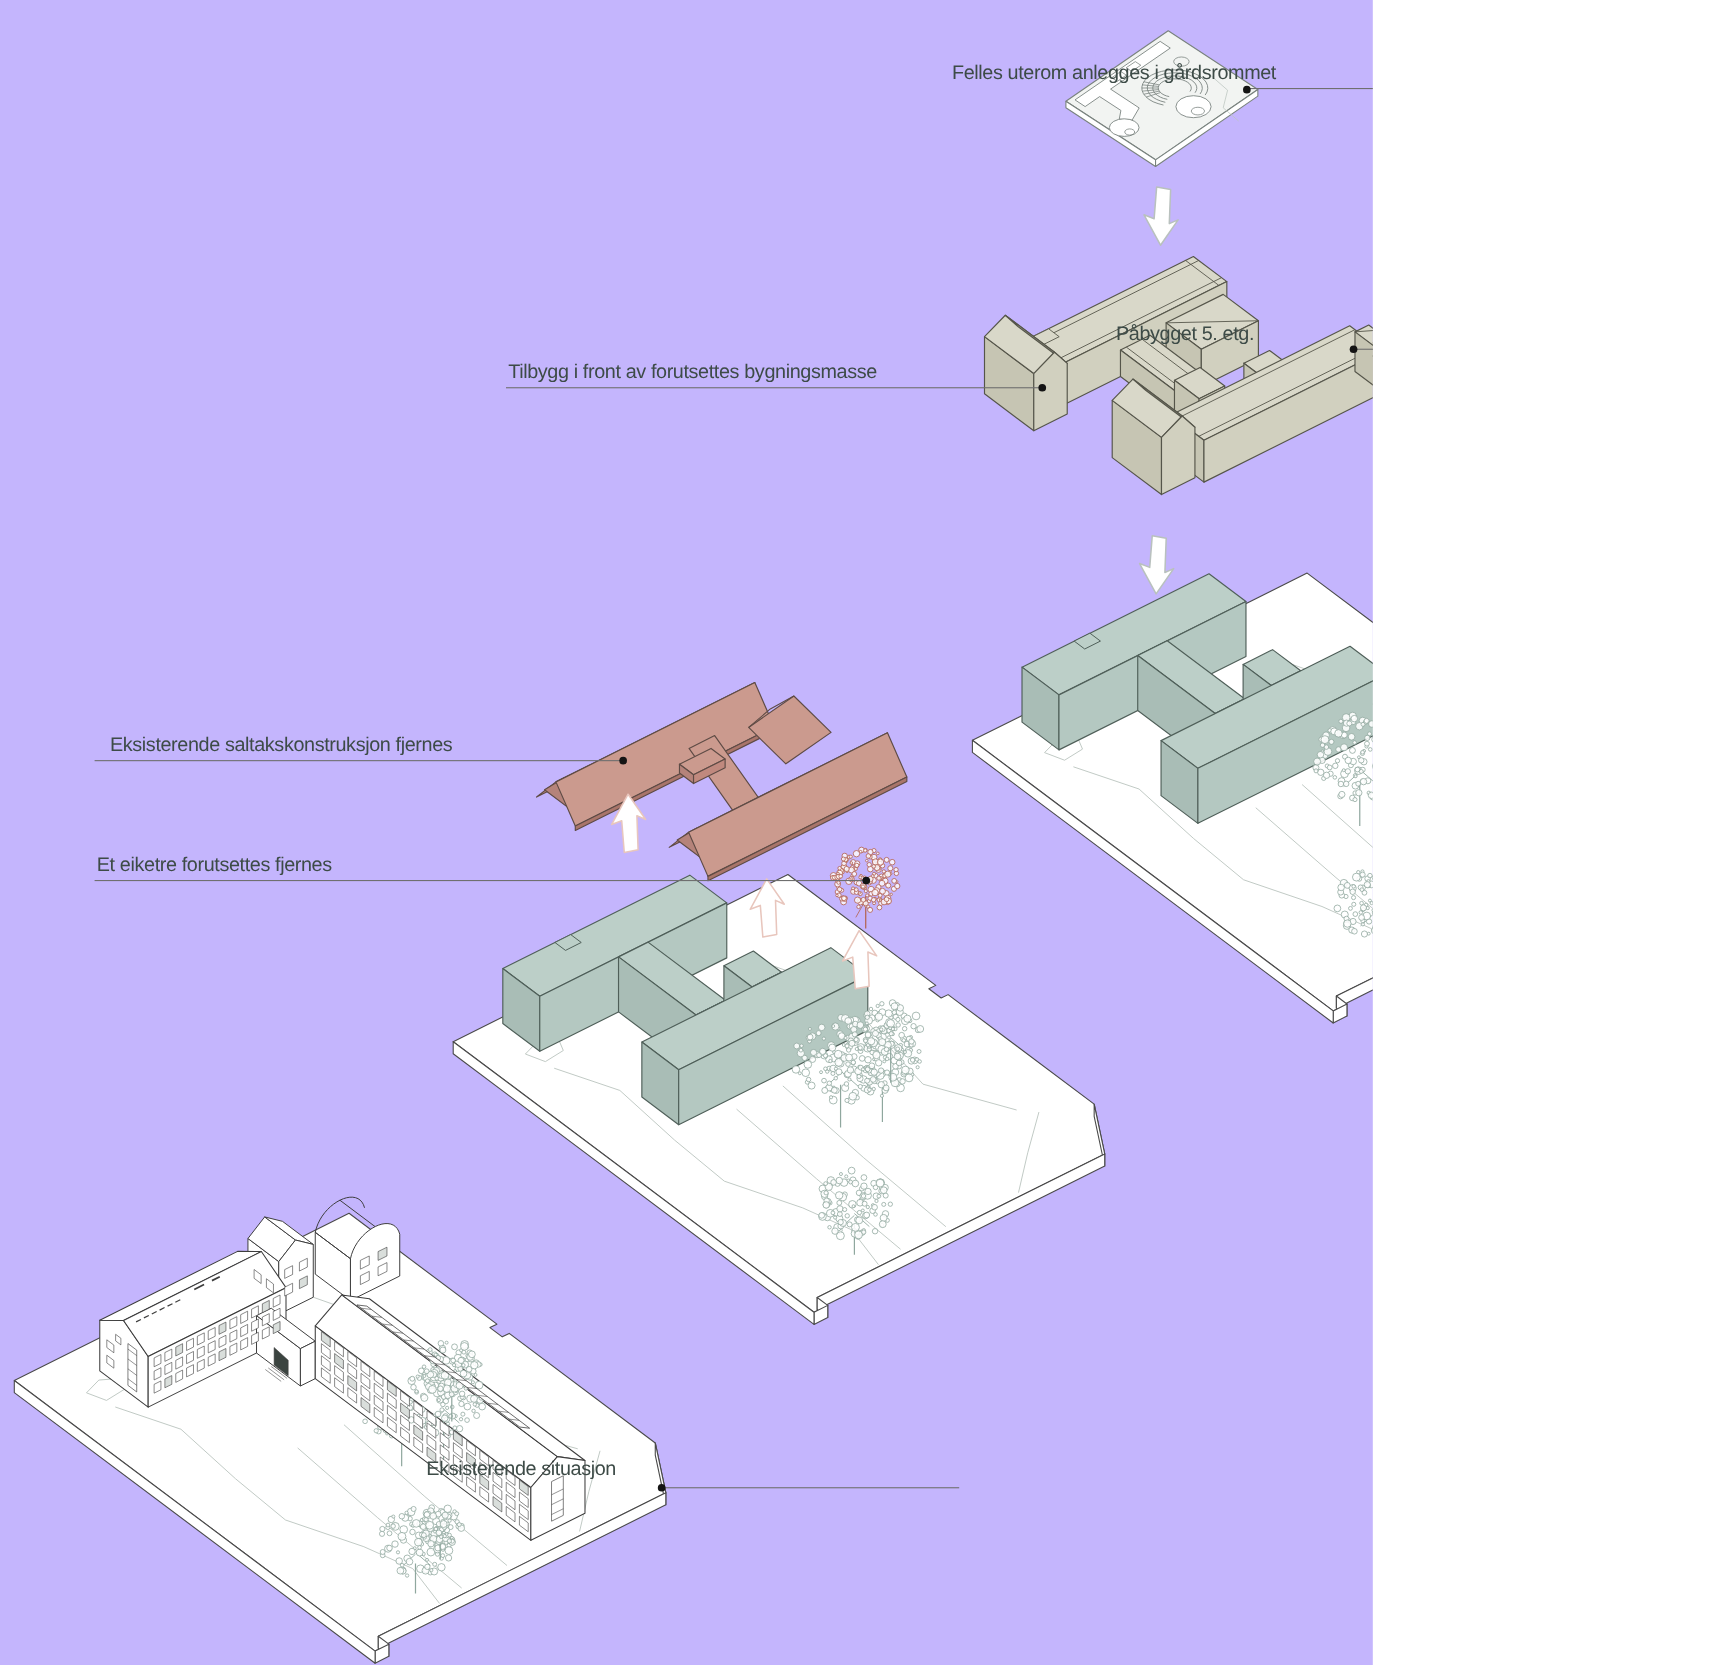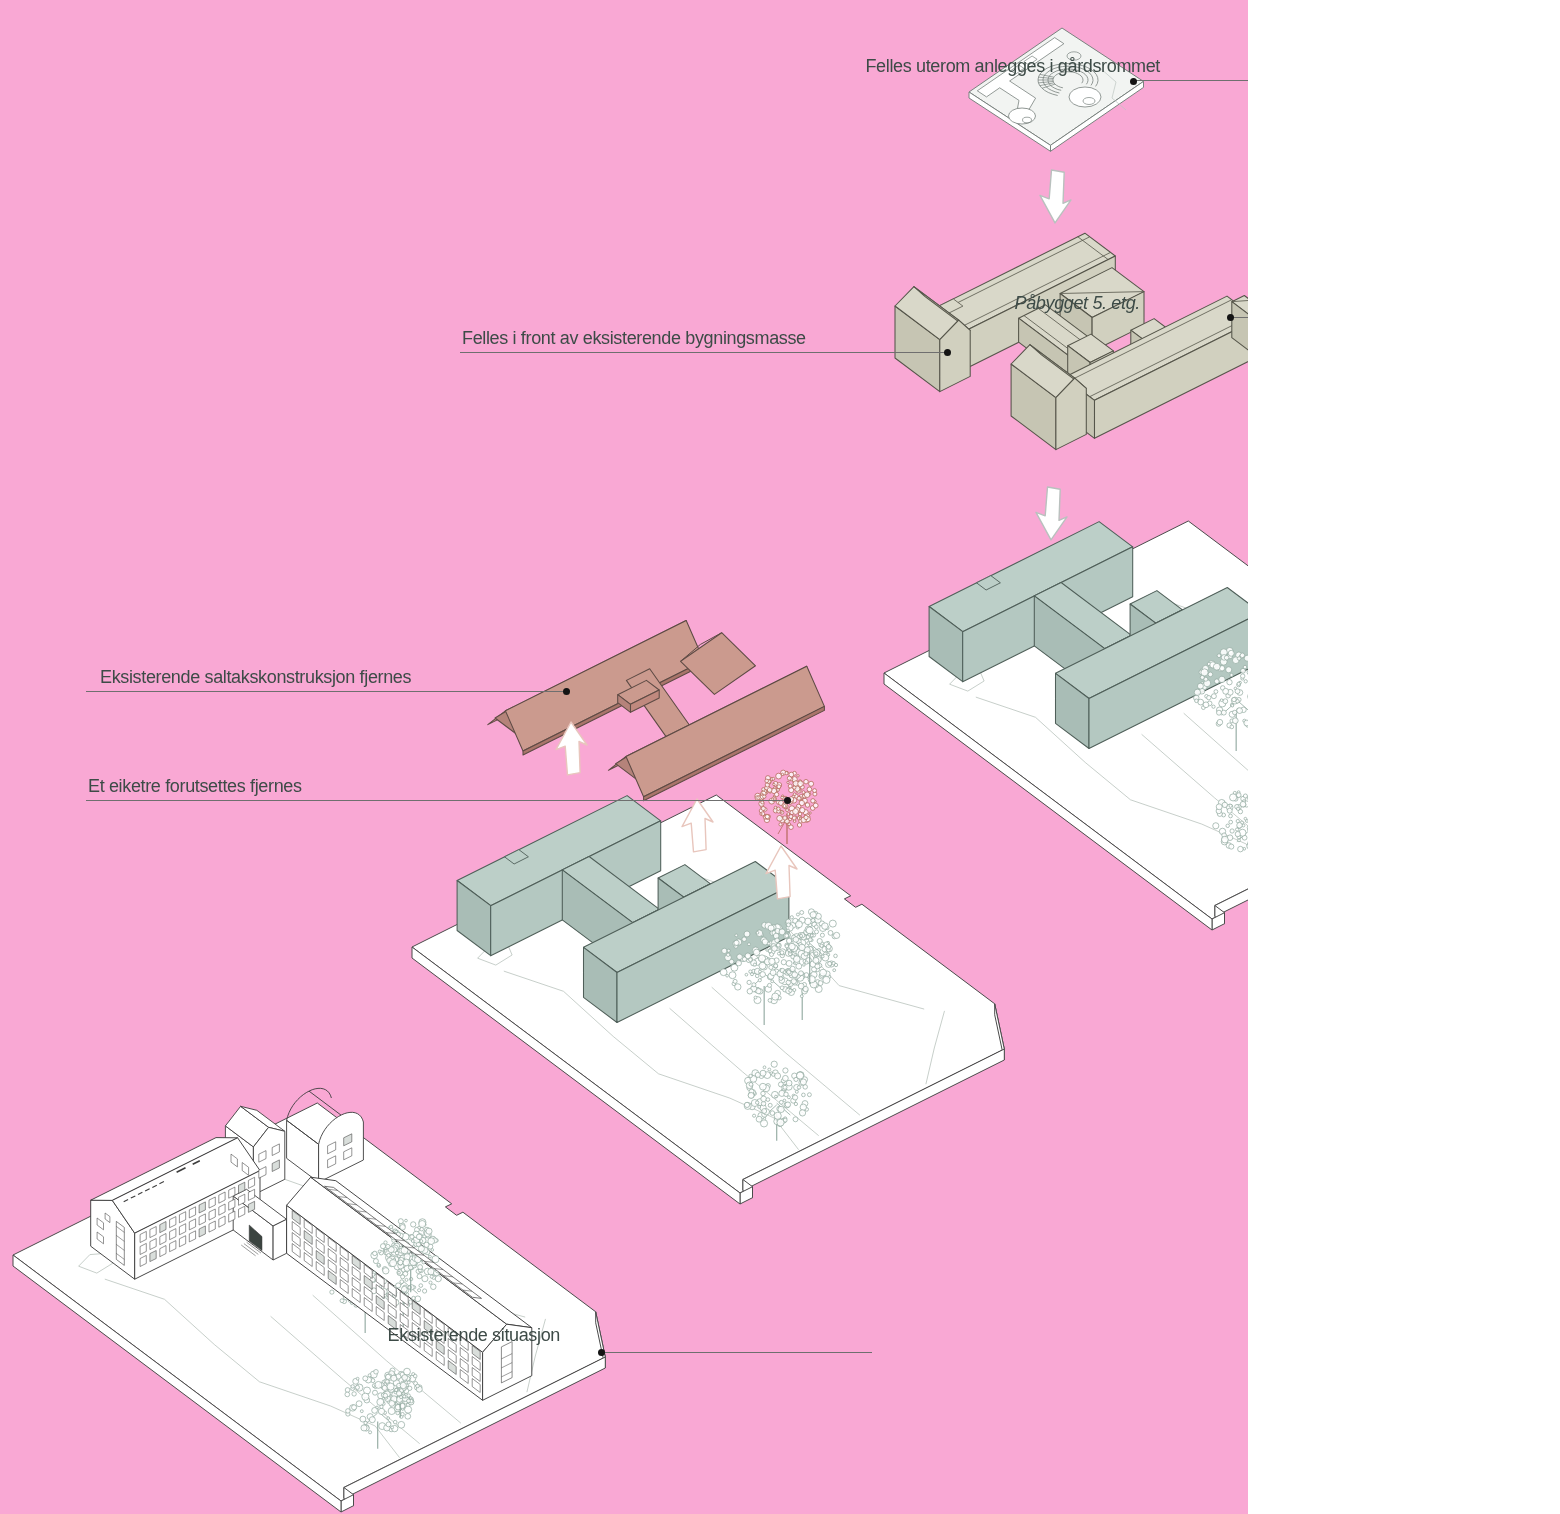--- a/index.html
+++ b/index.html
@@ -1,27 +1,27 @@
 <!DOCTYPE html>
 <html><head>
 <meta charset="utf-8">
 <style>
   html,body{margin:0;padding:0;background:#ffffff;}
-  .canvas{position:relative;width:1248px;height:1514px;background:#f9a8d4;overflow:hidden;
+  .canvas{position:relative;width:1248px;height:1514px;background:#c4b5fd;overflow:hidden;
           font-family:"Liberation Sans",sans-serif;}
   #scene{position:absolute;left:0;top:0;}
   .lbl{position:absolute;font-size:18px;line-height:1.1;letter-spacing:-0.35px;color:#3d4b47;white-space:nowrap;}
   .lbl.right{text-align:right;}
   .lead{position:absolute;height:1.3px;background:#6f6f6f;}
   .dot{position:absolute;width:7px;height:7px;margin:-3px 0 0 -3px;border-radius:50%;background:#141414;}
 
   
   #lbl-felles{right:88px;top:57px;}      #line-felles{left:1133px;top:80px;width:339px;}  #dot-felles{left:1133px;top:81px;}
   #lbl-tilbygg{left:462px;top:329px;}    #line-tilbygg{left:460px;top:352px;width:487px;} #dot-tilbygg{left:947px;top:352px;}
-  #lbl-pabygget{right:108px;top:294px;font-style:italic;}  #line-pabygget{left:1230px;top:317px;width:222px;} #dot-pabygget{left:1230px;top:317px;}
+  #lbl-pabygget{right:108px;top:294px;}  #line-pabygget{left:1230px;top:317px;width:222px;} #dot-pabygget{left:1230px;top:317px;}
   #lbl-saltak{left:88px;top:668px;margin-left:12px;}      #line-saltak{left:86px;top:691px;width:480px;}   #dot-saltak{left:566px;top:691px;}
   #lbl-eiketre{left:88px;top:777px;}     #line-eiketre{left:86px;top:800px;width:701px;}  #dot-eiketre{left:787px;top:800px;}
   #lbl-situasjon{right:688px;top:1326px;}#line-situasjon{left:601px;top:1352px;width:271px;} #dot-situasjon{left:601px;top:1352px;}
 </style>
 </head>
 <body>
 
 <div class="canvas">
   <svg id="scene" width="1560" height="1514" viewBox="0 0 1560 1514">
       <g>
@@ -1865,21 +1865,21 @@
         <line x1="501.4" y1="1376.9" x2="512.1" y2="1371.6" stroke="#3d3d3d" stroke-width="0.5"></line>
         <line x1="501.4" y1="1367.9" x2="512.1" y2="1362.6" stroke="#3d3d3d" stroke-width="0.5"></line>
         <line x1="501.4" y1="1358.9" x2="512.1" y2="1353.6" stroke="#3d3d3d" stroke-width="0.5"></line>
       </g>
     </svg>
 
   <div class="lbl right" id="lbl-felles" style="color: rgb(61, 75, 71);">Felles uterom anlegges i gårdsrommet</div>
   <div class="lead" id="line-felles" style="background: rgb(111, 111, 111);"></div>
   <div class="dot" id="dot-felles" style="background: rgb(20, 20, 20);"></div>
 
-  <div class="lbl" id="lbl-tilbygg" style="color: rgb(61, 75, 71);">Felles i front av eksisterende bygningsmasse</div>
+  <div class="lbl" id="lbl-tilbygg" style="color: rgb(61, 75, 71);">Tilbygg i front av forutsettes bygningsmasse</div>
   <div class="lead" id="line-tilbygg" style="background: rgb(111, 111, 111);"></div>
   <div class="dot" id="dot-tilbygg" style="background: rgb(20, 20, 20);"></div>
 
   <div class="lbl right" id="lbl-pabygget" style="color: rgb(61, 75, 71);">Påbygget 5. etg.</div>
   <div class="lead" id="line-pabygget" style="background: rgb(111, 111, 111);"></div>
   <div class="dot" id="dot-pabygget" style="background: rgb(20, 20, 20);"></div>
 
   <div class="lbl" id="lbl-saltak" style="color: rgb(61, 75, 71);">Eksisterende saltakskonstruksjon fjernes</div>
   <div class="lead" id="line-saltak" style="background: rgb(111, 111, 111);"></div>
   <div class="dot" id="dot-saltak" style="background: rgb(20, 20, 20);"></div>

